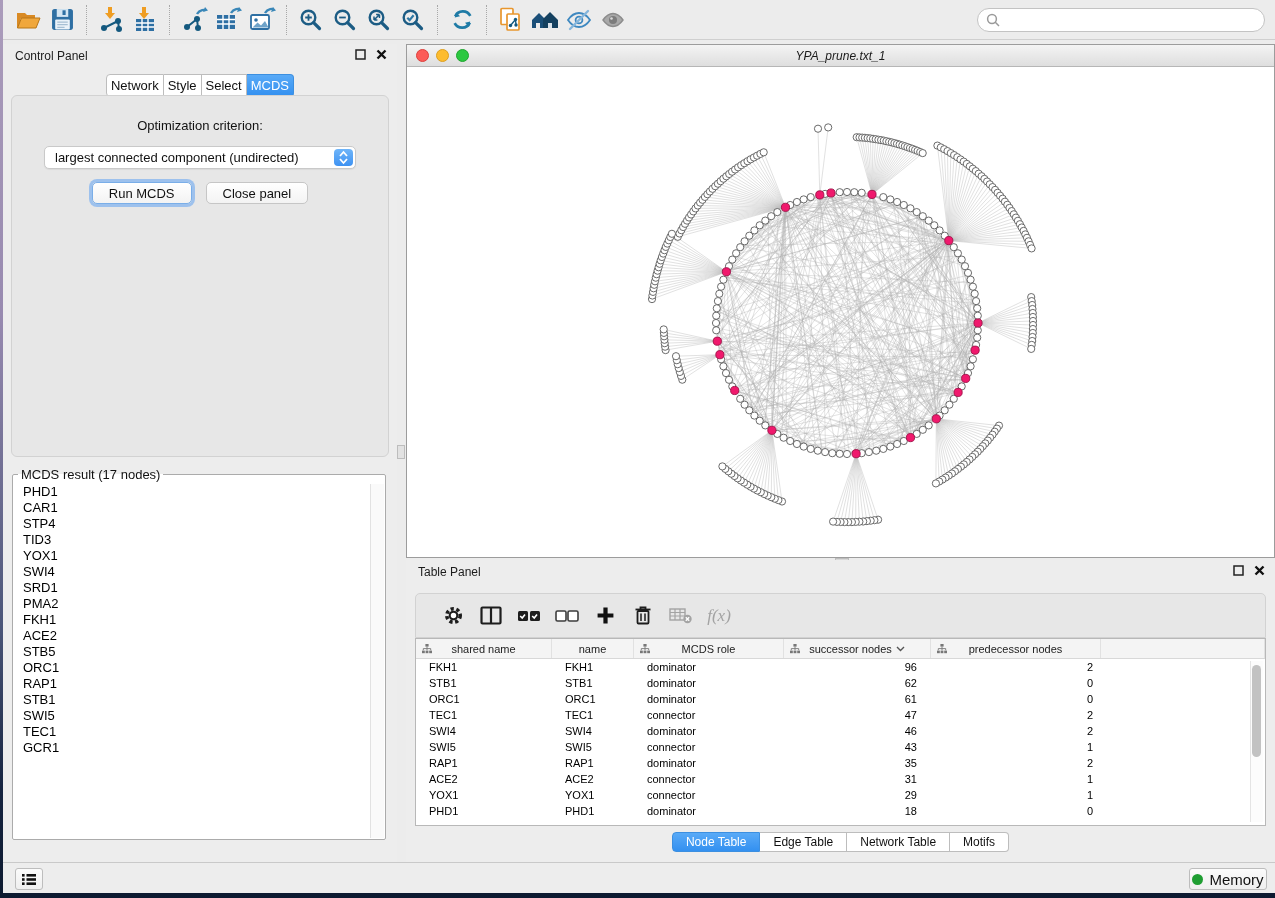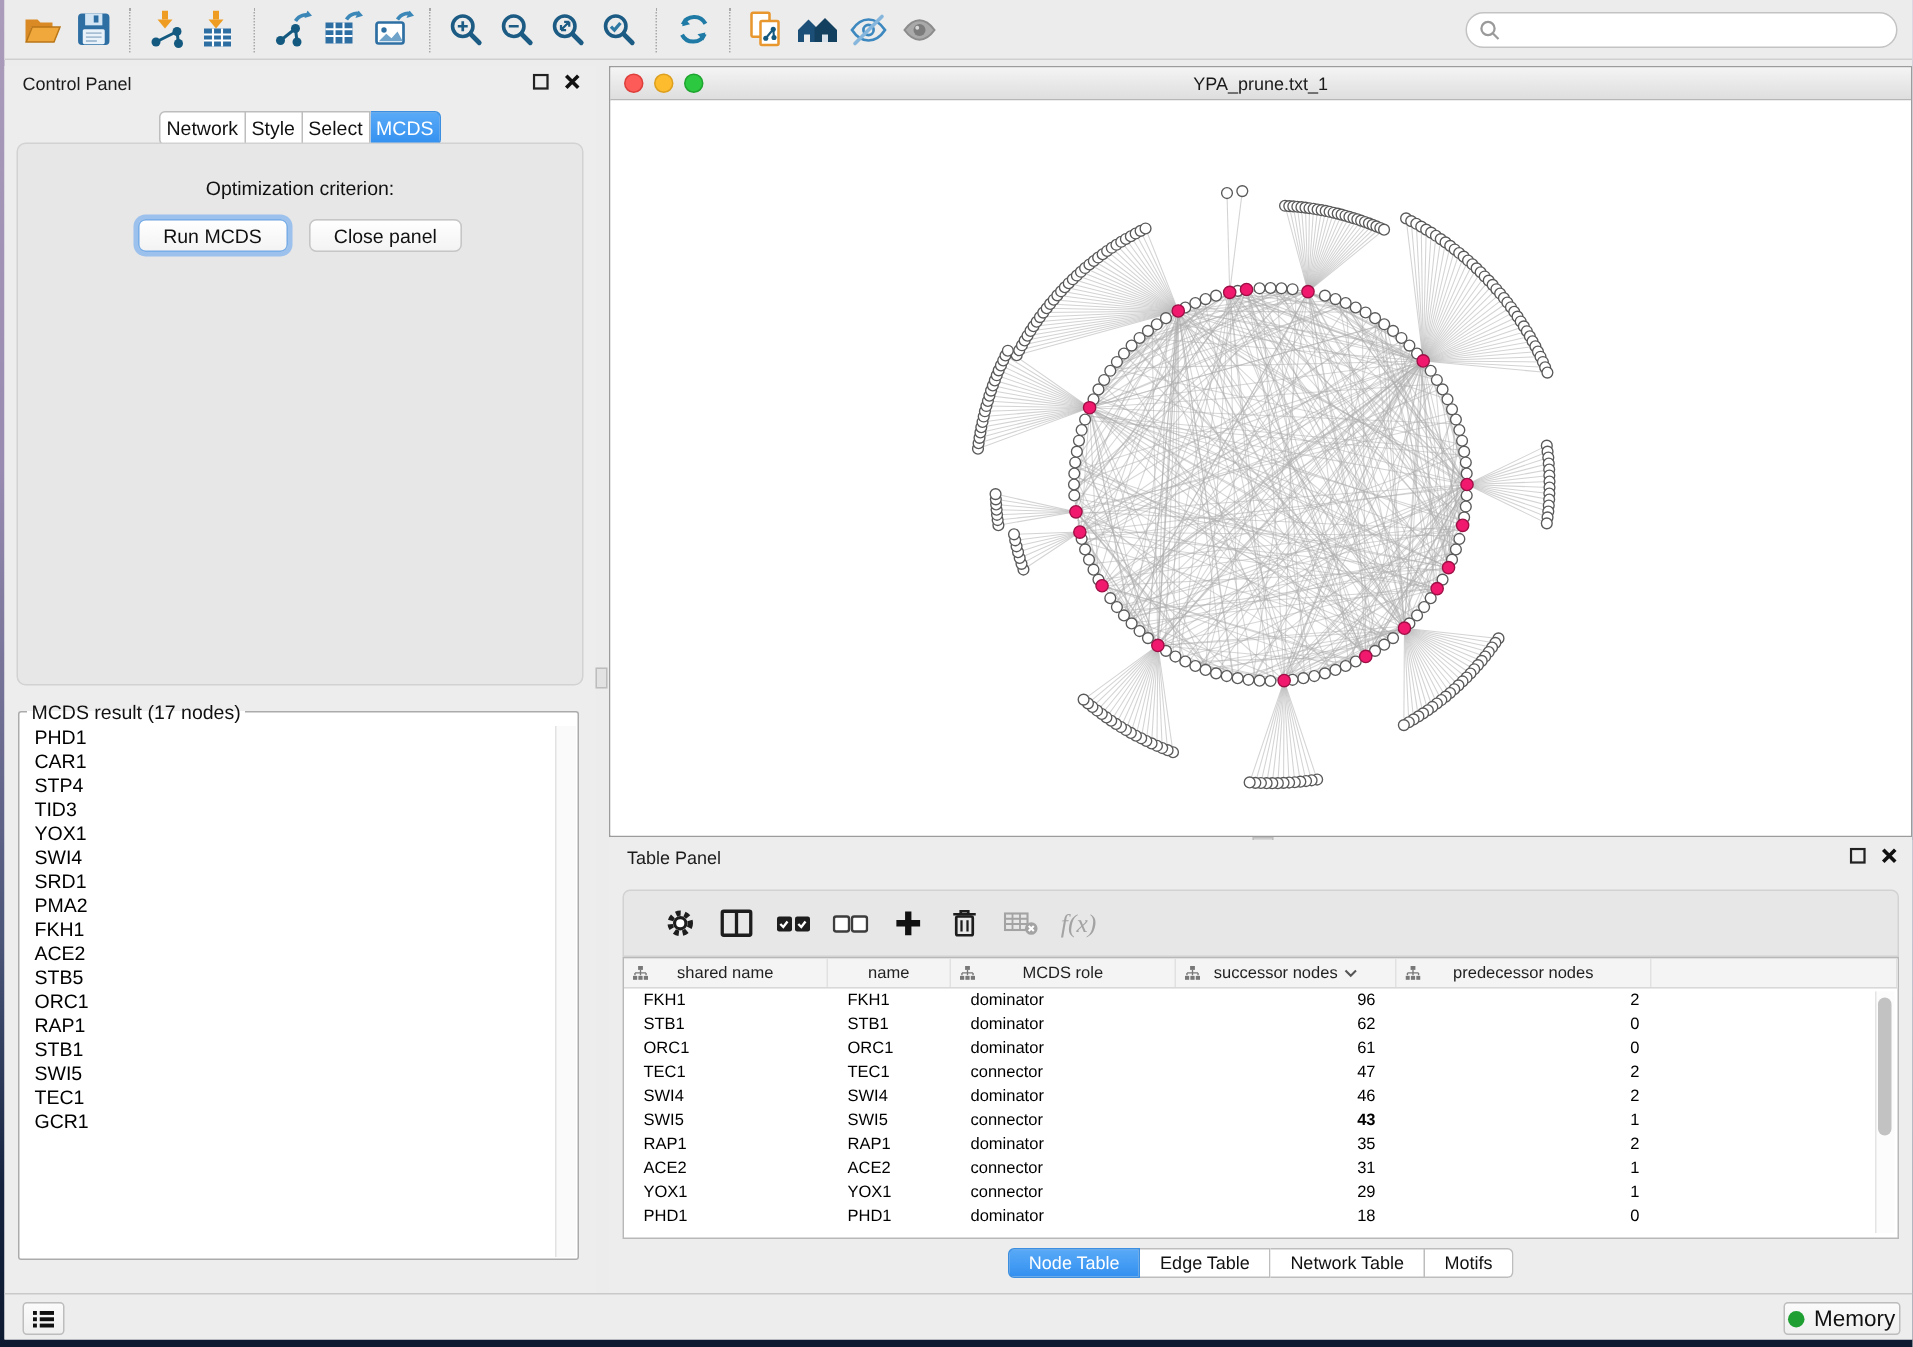--- a/index.html
+++ b/index.html
@@ -53,21 +53,21 @@
   .mcds-list .li { font-size:13px; line-height:16px; padding-left:9px; color:#000; cursor:default; }
   .list-gutter { position:absolute; top:2px; right:1px; bottom:1px; width:14px; background:#fafafa; border-left:1px solid #e2e2e2; }
 
   .vsplit-handle { position:absolute; left:394px; top:445px; width:8px; height:14px;
                    background:#e2e2e2; border:1px solid #bdbdbd; }
 
   
   .netframe { position:absolute; left:403px; top:44px; width:869px; height:514px;
               border:1px solid #9c9c9c; background:#fff; }
   .net-titlebar { position:relative; height:22px; background:linear-gradient(#f4f4f4,#dedede);
-                  border-bottom:1px solid #b6b6b6; display:flex; align-items:center; }
+                  border-bottom:1px solid #b6b6b6; display:flex; align-items:center;font-style:italic; }
   .lights { position:absolute; left:9px; top:4px; display:flex; gap:7px; }
   .light { width:13px; height:13px; border-radius:50%; }
   .light.red    { background:#fc5b57; border:1px solid #dd3f3b; }
   .light.yellow { background:#fdbc2e; border:1px solid #dd9f1e; }
   .light.green  { background:#2bc840; border:1px solid #1fa52f; }
   .net-title { width:100%; text-align:center; font-size:12px; color:#1a1a1a; }
   .net-body { position:absolute; left:0; top:22px; width:867px; height:490px; background:#fff; }
 
   .hsplit-handle { position:absolute; left:832px; top:558px; width:14px; height:4px; background:#d8d8d8; border:1px solid #bdbdbd; }
 
@@ -269,20 +269,29 @@
       <div class="seg">
         <div class="segbtn">Network</div>
         <div class="segbtn">Style</div>
         <div class="segbtn">Select</div>
         <div class="segbtn active">MCDS</div>
       </div>
     </div>
 
     <div class="mcds-body">
       <div class="opt-label">Optimization criterion:</div>
+      <div class="dropdown">
+        <span class="dval">largest connected component (undirected)</span>
+        <span class="stepper">
+          <svg width="13" height="15" viewBox="0 0 13 15">
+            <path d="M3 6l3.5-4L10 6" fill="none" stroke="#fff" stroke-width="1.8"></path>
+            <path d="M3 9l3.5 4L10 9" fill="none" stroke="#fff" stroke-width="1.8"></path>
+          </svg>
+        </span>
+      </div>
       <div class="btn-row">
         <button class="pbtn focused">Run MCDS</button>
         <button class="pbtn">Close panel</button>
       </div>
     </div>
 
     <fieldset class="mcds-result">
       <legend>MCDS result (17 nodes)</legend>
       <div class="mcds-list" id="mcds-list">
           <div class="li">PHD1</div>
@@ -1397,21 +1406,21 @@
             <div class="td" style="width: 136px; padding-left: 13px;">SWI4</div>
             <div class="td" style="width: 82px; padding-left: 13px;">SWI4</div>
             <div class="td" style="width: 150px; padding-left: 13px;">dominator</div>
             <div class="td" style="width: 147px; text-align: right; padding-right: 14px;">46</div>
             <div class="td" style="width: 170px; text-align: right; padding-right: 8px;">2</div>
           </div>
           <div class="tr">
             <div class="td" style="width: 136px; padding-left: 13px;">SWI5</div>
             <div class="td" style="width: 82px; padding-left: 13px;">SWI5</div>
             <div class="td" style="width: 150px; padding-left: 13px;">connector</div>
-            <div class="td" style="width: 147px; text-align: right; padding-right: 14px; font-weight: bold;">43</div>
+            <div class="td" style="width: 147px; text-align: right; padding-right: 14px;">43</div>
             <div class="td" style="width: 170px; text-align: right; padding-right: 8px;">1</div>
           </div>
           <div class="tr">
             <div class="td" style="width: 136px; padding-left: 13px;">RAP1</div>
             <div class="td" style="width: 82px; padding-left: 13px;">RAP1</div>
             <div class="td" style="width: 150px; padding-left: 13px;">dominator</div>
             <div class="td" style="width: 147px; text-align: right; padding-right: 14px;">35</div>
             <div class="td" style="width: 170px; text-align: right; padding-right: 8px;">2</div>
           </div>
           <div class="tr">

